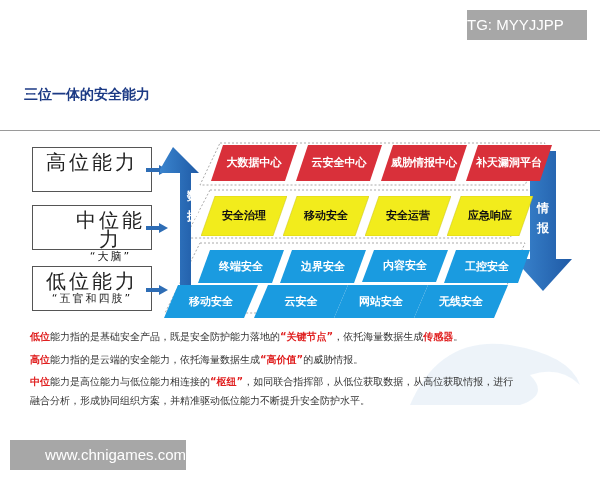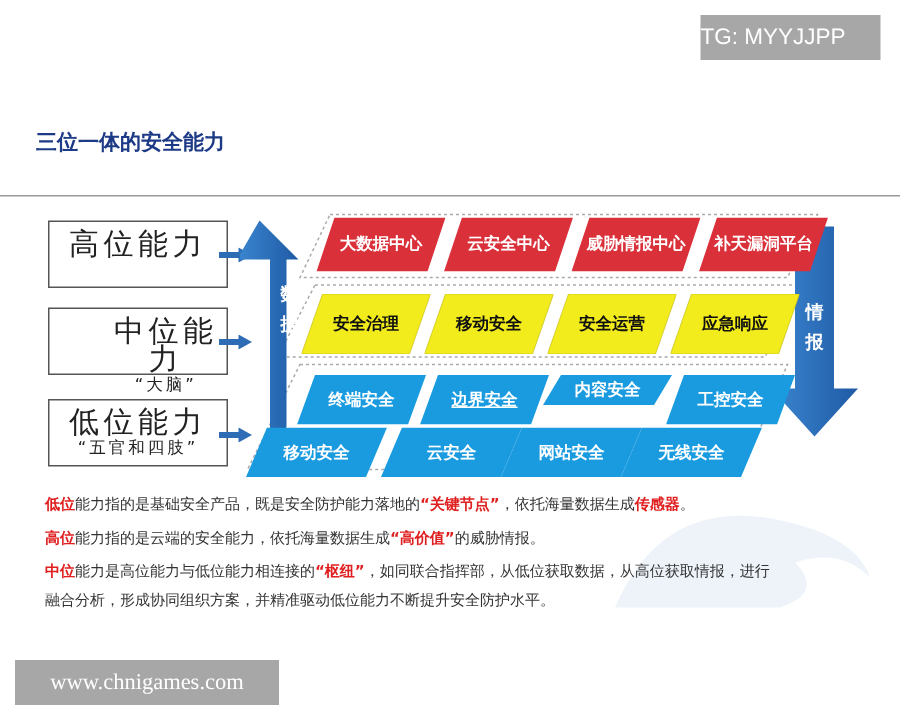--- a/index.html
+++ b/index.html
@@ -1,19 +1,19 @@
 <!DOCTYPE html>
 <html><head>
 <meta charset="utf-8">
 <style>
   html,body{margin:0;padding:0;}
   body{width:600px;height:480px;position:relative;background:#fff;overflow:hidden;font-family:"DejaVu Sans","Liberation Sans",sans-serif;}
   .abs{position:absolute;}
   .watermark-top{left:467px;top:10px;width:120px;height:30px;background:#a7a7a7;color:#fff;font-size:15px;line-height:30px;text-align:left;font-family:"Liberation Sans",sans-serif;}
-  .watermark-bottom{left:10px;top:440px;width:176px;height:30px;background:#a7a7a7;color:#fff;font-size:15px;line-height:30px;text-align:center;font-family:Liberation Serif, serif;}
+  .watermark-bottom{left:10px;top:440px;width:176px;height:30px;background:#a7a7a7;color:#fff;font-size:15px;line-height:30px;text-align:right;font-family:Liberation Sans, sans-serif;}
   .title{left:24px;top:86px;font-size:14px;font-weight:bold;color:#1c3a85;letter-spacing:0px;}
   .title-rule{left:0;top:130px;width:600px;height:1px;background:#9a9a9a;}
   .level-box{left:32px;width:120px;height:45px;border:1px solid #555;background:#fff;text-align:center;box-sizing:border-box;}
   .level-box .name{font-size:20px;color:#222;letter-spacing:3px;margin-top:5px;line-height:19px;}
   .level-box .nick{font-size:11px;color:#222;letter-spacing:2px;line-height:15px;}
   .small-arrow{width:22px;height:10px;}
   .tile{position:absolute;height:34px;display:flex;align-items:center;justify-content:center;flex-direction:row;font-weight:bold;font-size:11px;line-height:14px;color:#fff;}
   .tile span{position:relative;z-index:2;}
   .tile-bg{position:absolute;left:0;top:0;width:100%;height:100%;z-index:1;}
   .tile.yellow{color:#111;}
@@ -142,27 +142,27 @@
     </svg>
   <span>应急响应</span>
 </div>
 
 <div class="tile blue" style="left:198px;top:250px;width:86px;height:33px;">
   <svg class="tile-bg" viewBox="0 0 86 33" preserveAspectRatio="none">
       <polygon points="12,0 86,0 74,33 0,33" fill="#1a9be0"></polygon>
     </svg>
   <span>终端安全</span>
 </div>
-<div class="tile blue" style="left:280px;top:250px;width:86px;height:33px;text-decoration:underline;">
+<div class="tile blue" style="left:280px;top:250px;width:86px;height:33px;">
   <svg class="tile-bg" viewBox="0 0 86 33" preserveAspectRatio="none">
       <polygon points="12,0 86,0 74,33 0,33" fill="#1a9be0"></polygon>
     </svg>
   <span>边界安全</span>
 </div>
-<div class="tile blue" style="left:362px;top:250px;width:86px;height:20px;">
+<div class="tile blue" style="left:362px;top:250px;width:86px;height:32px;">
   <svg class="tile-bg" viewBox="0 0 86 33" preserveAspectRatio="none">
       <polygon points="12,0 86,0 74,33 0,33" fill="#1a9be0"></polygon>
     </svg>
   <span>内容安全</span>
 </div>
 <div class="tile blue" style="left:444px;top:250px;width:86px;height:33px;">
   <svg class="tile-bg" viewBox="0 0 86 33" preserveAspectRatio="none">
       <polygon points="12,0 86,0 74,33 0,33" fill="#1a9be0"></polygon>
     </svg>
   <span>工控安全</span>

